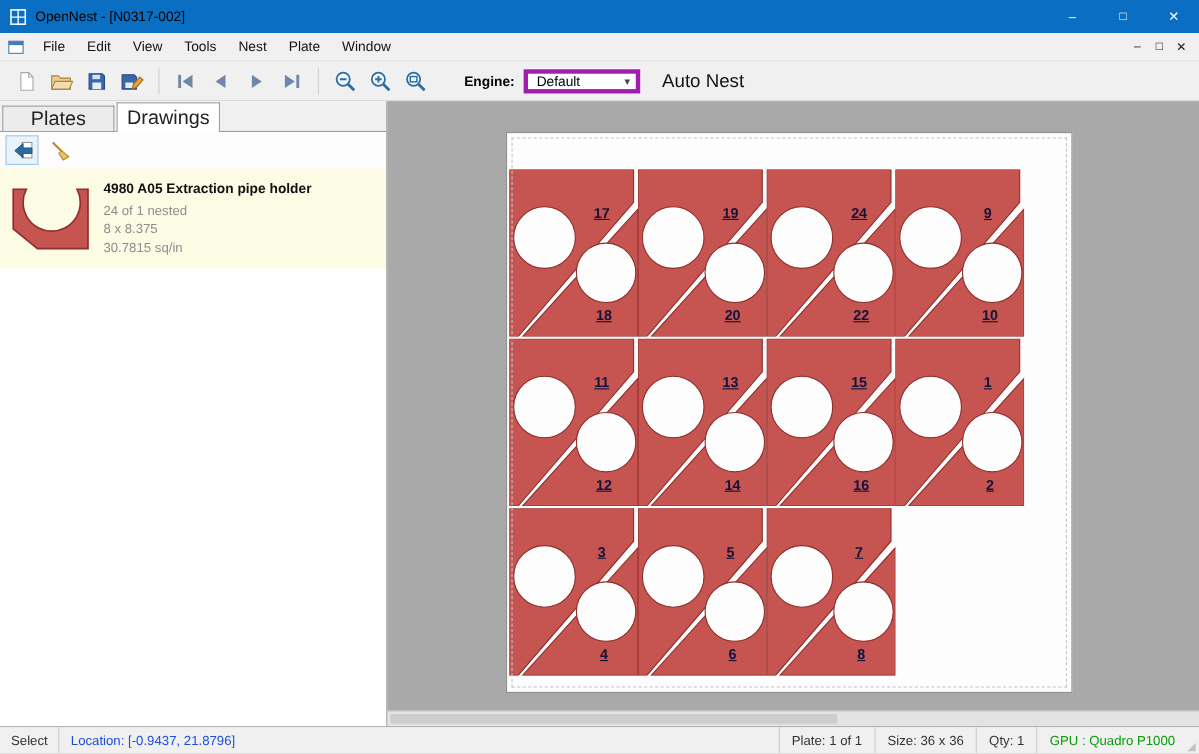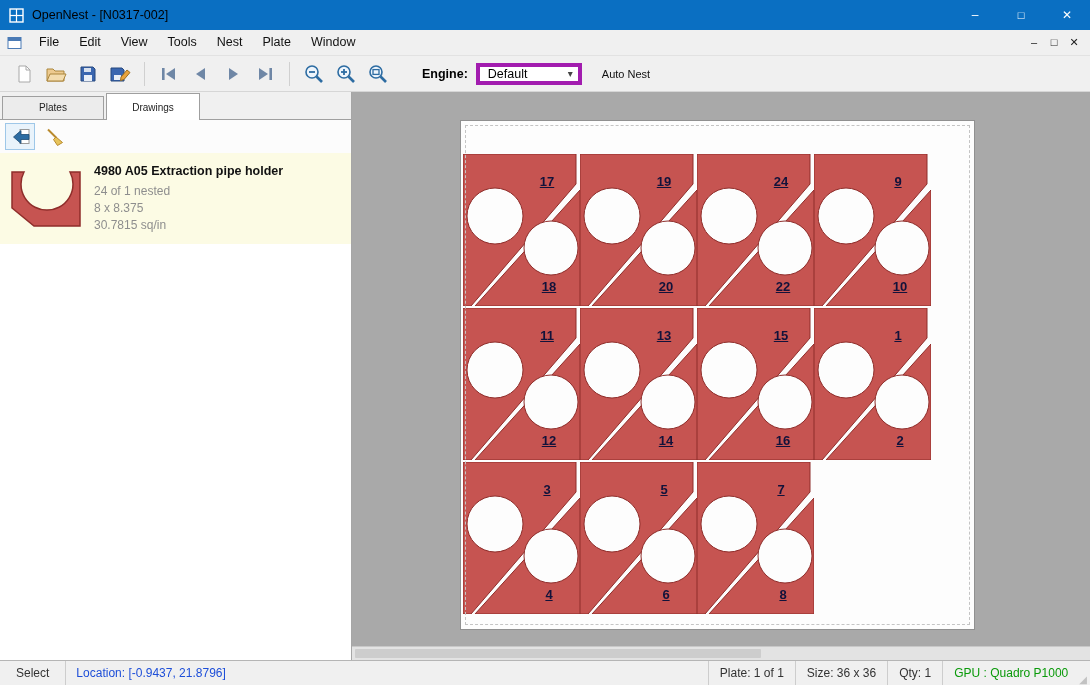--- a/index.html
+++ b/index.html
@@ -22,54 +22,54 @@
   .mdi-controls { margin-left:auto; display:flex; margin-right:6px; }
   .mdi-controls span { width:20px; text-align:center; font-size:11px; color:#222; }
 
   
   .toolbar { height:36px; background:#f0f0f0; display:flex; align-items:center; padding-left:8px; border-bottom:1px solid #d6d6d6; flex:0 0 auto; }
   .tbtn { width:32px; height:30px; display:flex; align-items:center; justify-content:center; }
   .sep { width:1px; height:24px; background:#d0d0d0; margin:0 8px; }
   .engine-label { font-weight:bold; font-size:12.5px; margin-left:28px; }
   .combobox { width:106px; height:22px; background:#fff; border:4px solid #a21caf; display:flex; align-items:center; padding-left:8px; margin-left:8px; font-size:12.5px; }
   .combobox .caret { margin-left:auto; padding:0 5px; font-size:10px; color:#444; }
-  .autonest { margin-left:20px; font-size:11px; color:#111; }
+  .autonest { margin-left:20px; font-size:17px; color:#111; }
 
   
   .main { flex:1 1 auto; display:flex; min-height:0; }
   .sidepanel { width:352px; background:#fff; border-right:1px solid #a6a6a6; display:flex; flex-direction:column; }
   .tabs { display:flex; align-items:flex-end; height:28px; background:#f0f0f0; border-bottom:1px solid #9f9f9f; }
-  .tab { height:23px; line-height:22px; min-width:102px; text-align:center; font-size:10px; background:#ececec; border:1px solid #9f9f9f; border-bottom:none; margin-left:2px; color:#222; }
+  .tab { height:23px; line-height:22px; min-width:102px; text-align:center; font-size:18px; background:#ececec; border:1px solid #9f9f9f; border-bottom:none; margin-left:2px; color:#222; }
   .tab.active { height:27px; line-height:27px; background:#fff; margin-bottom:-1px; min-width:94px; }
   .panel-toolbar { height:33px; background:#fcfcfc; display:flex; align-items:center; padding-left:5px; gap:5px; }
   .pbtn { width:30px; height:27px; display:flex; align-items:center; justify-content:center; }
   .pbtn.framed { border:1px solid #9ec7e8; background:#e9f3fb; }
   .drawing-item { display:flex; gap:10px; background:var(--item-bg,#fcfbe4); padding:9px 7px 10px 8px; align-items:flex-start; }
   .meta .title-line { font-weight:bold; font-size:12.5px; color:#111; margin:2px 0 5px; }
   .meta .line { font-size:12px; color:#8e8e8e; line-height:17px; }
   .panel-rest { flex:1; background:#fff; }
 
   .canvas { position:relative; flex:1; background:var(--canvas-bg,#a9a9a9); overflow:hidden; }
   .plate { position:absolute; left:108px; top:28px; width:515px; height:510px; background:#fdfdfd; border:1px solid #909090; }
   .plate::after { content:""; position:absolute; inset:4px; border:1px dashed #c4c4c4; pointer-events:none; }
   .grid { position:absolute; left:2px; top:33px; display:grid; grid-template-columns:repeat(4,117px); grid-auto-rows:152px; row-gap:2px; }
   .cell { position:relative; width:117px; height:152px; }
   .cell svg { position:absolute; inset:0; }
   .cell path { fill:var(--part-fill,#c65451); stroke:var(--part-stroke,#8e2d2a); stroke-width:1; }
   .cell circle { fill:#fdfdfd; stroke:var(--part-stroke,#8e2d2a); stroke-width:1; }
   .num { position:absolute; font-size:13px; font-weight:700; color:var(--number-color,#12123a); text-decoration:underline; transform:translateX(-50%); }
-  .num-top { left:84px; top:20px; }
+  .num-top { left:84px; top:32px; }
   .num-bot { left:86px; top:125px; }
 
   .hscroll { position:absolute; left:0; right:0; bottom:0; height:14px; background:#e3e3e3; border-top:1px solid #c8c8c8; }
   .hthumb { position:absolute; left:3px; top:2px; width:55%; height:9px; background:#cdcdcd; border-radius:1px; }
 
   
   .statusbar { height:25px; background:#f0f0f0; border-top:1px solid #b5b5b5; display:flex; align-items:center; font-size:12px; color:#333; flex:0 0 auto; }
-  .sb-mode { padding:0 16px; align-self:stretch; display:flex; align-items:center; border-right:1px solid #cdcdcd; }
+  .sb-mode { padding:0 10px; align-self:stretch; display:flex; align-items:center; border-right:1px solid #cdcdcd; }
   .sb-location { color:#1d4ed8; padding-left:10px; }
   .sb-spacer { flex:1; }
   .sb-seg { border-left:1px solid #cdcdcd; padding:0 11px; align-self:stretch; display:flex; align-items:center; }
   .sb-gpu { color:var(--gpu-green,#0a9a0a); }
   .grip { color:#c2c2c2; font-size:10px; padding:0 3px 0 0; align-self:flex-end; }
 
   .thumb-svg path { fill:var(--part-fill,#c65451); stroke:var(--part-stroke,#8e2d2a); stroke-width:1.5; }
 </style>
 </head>
 <body>

